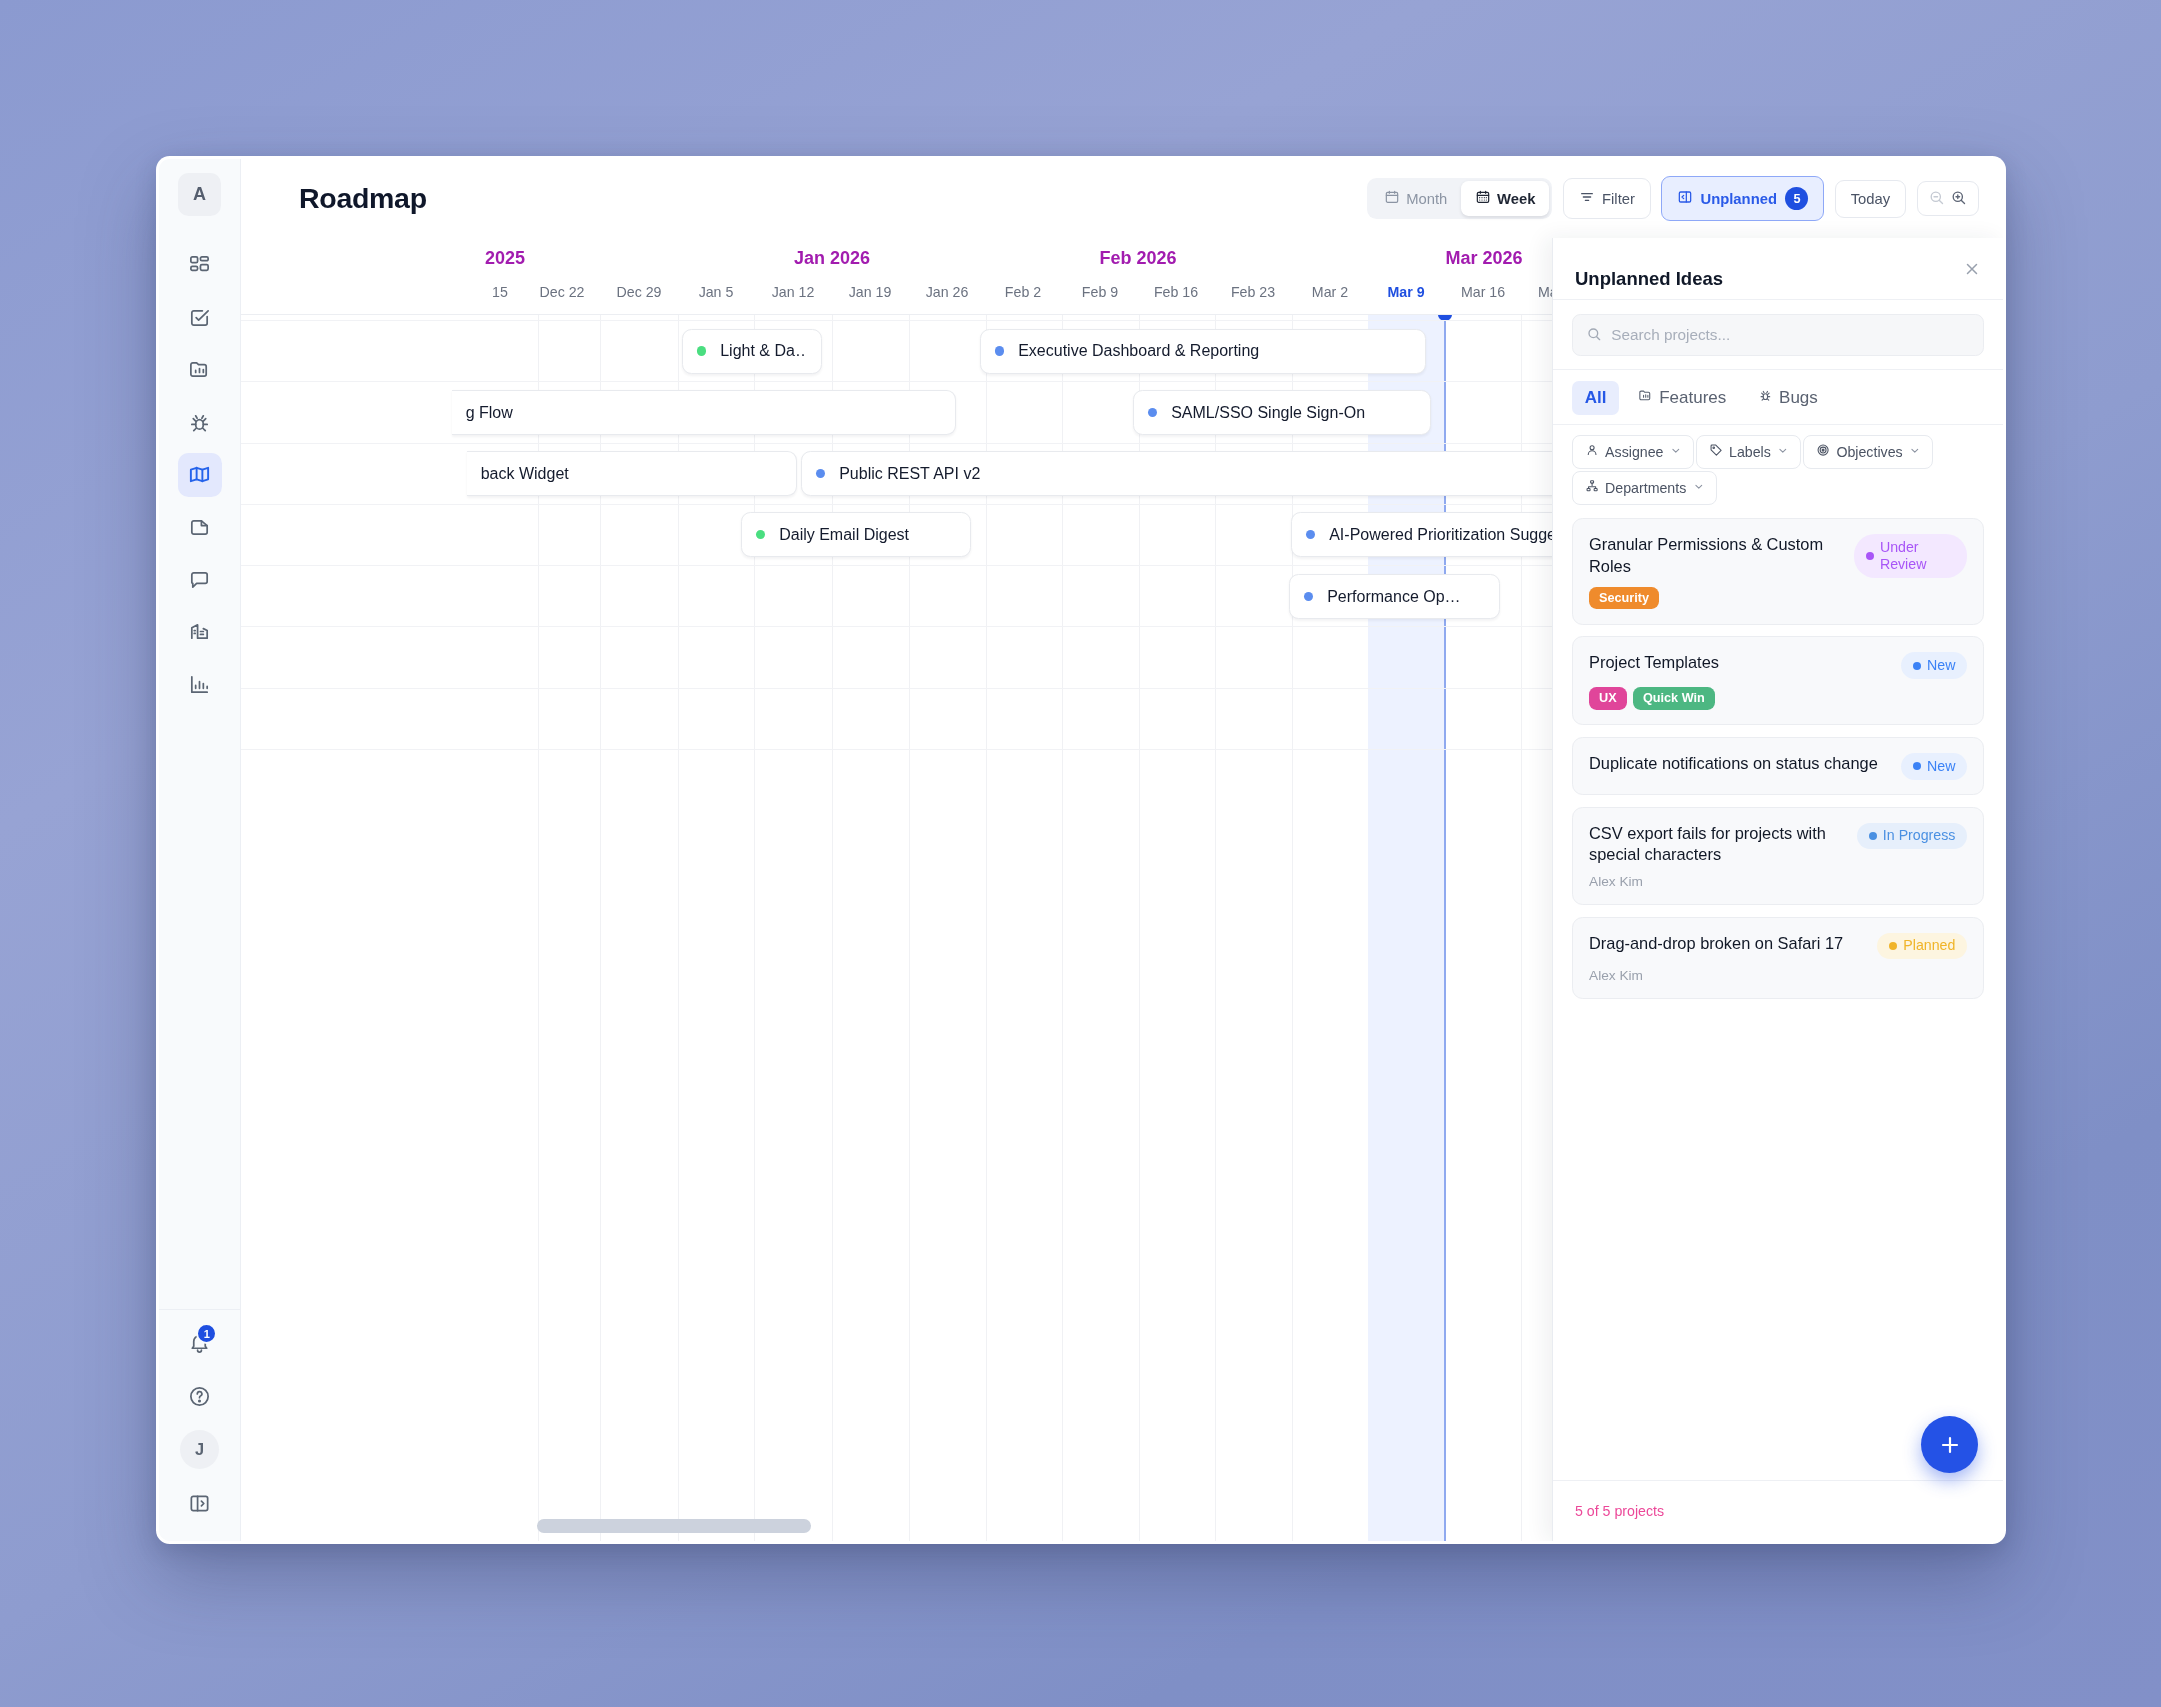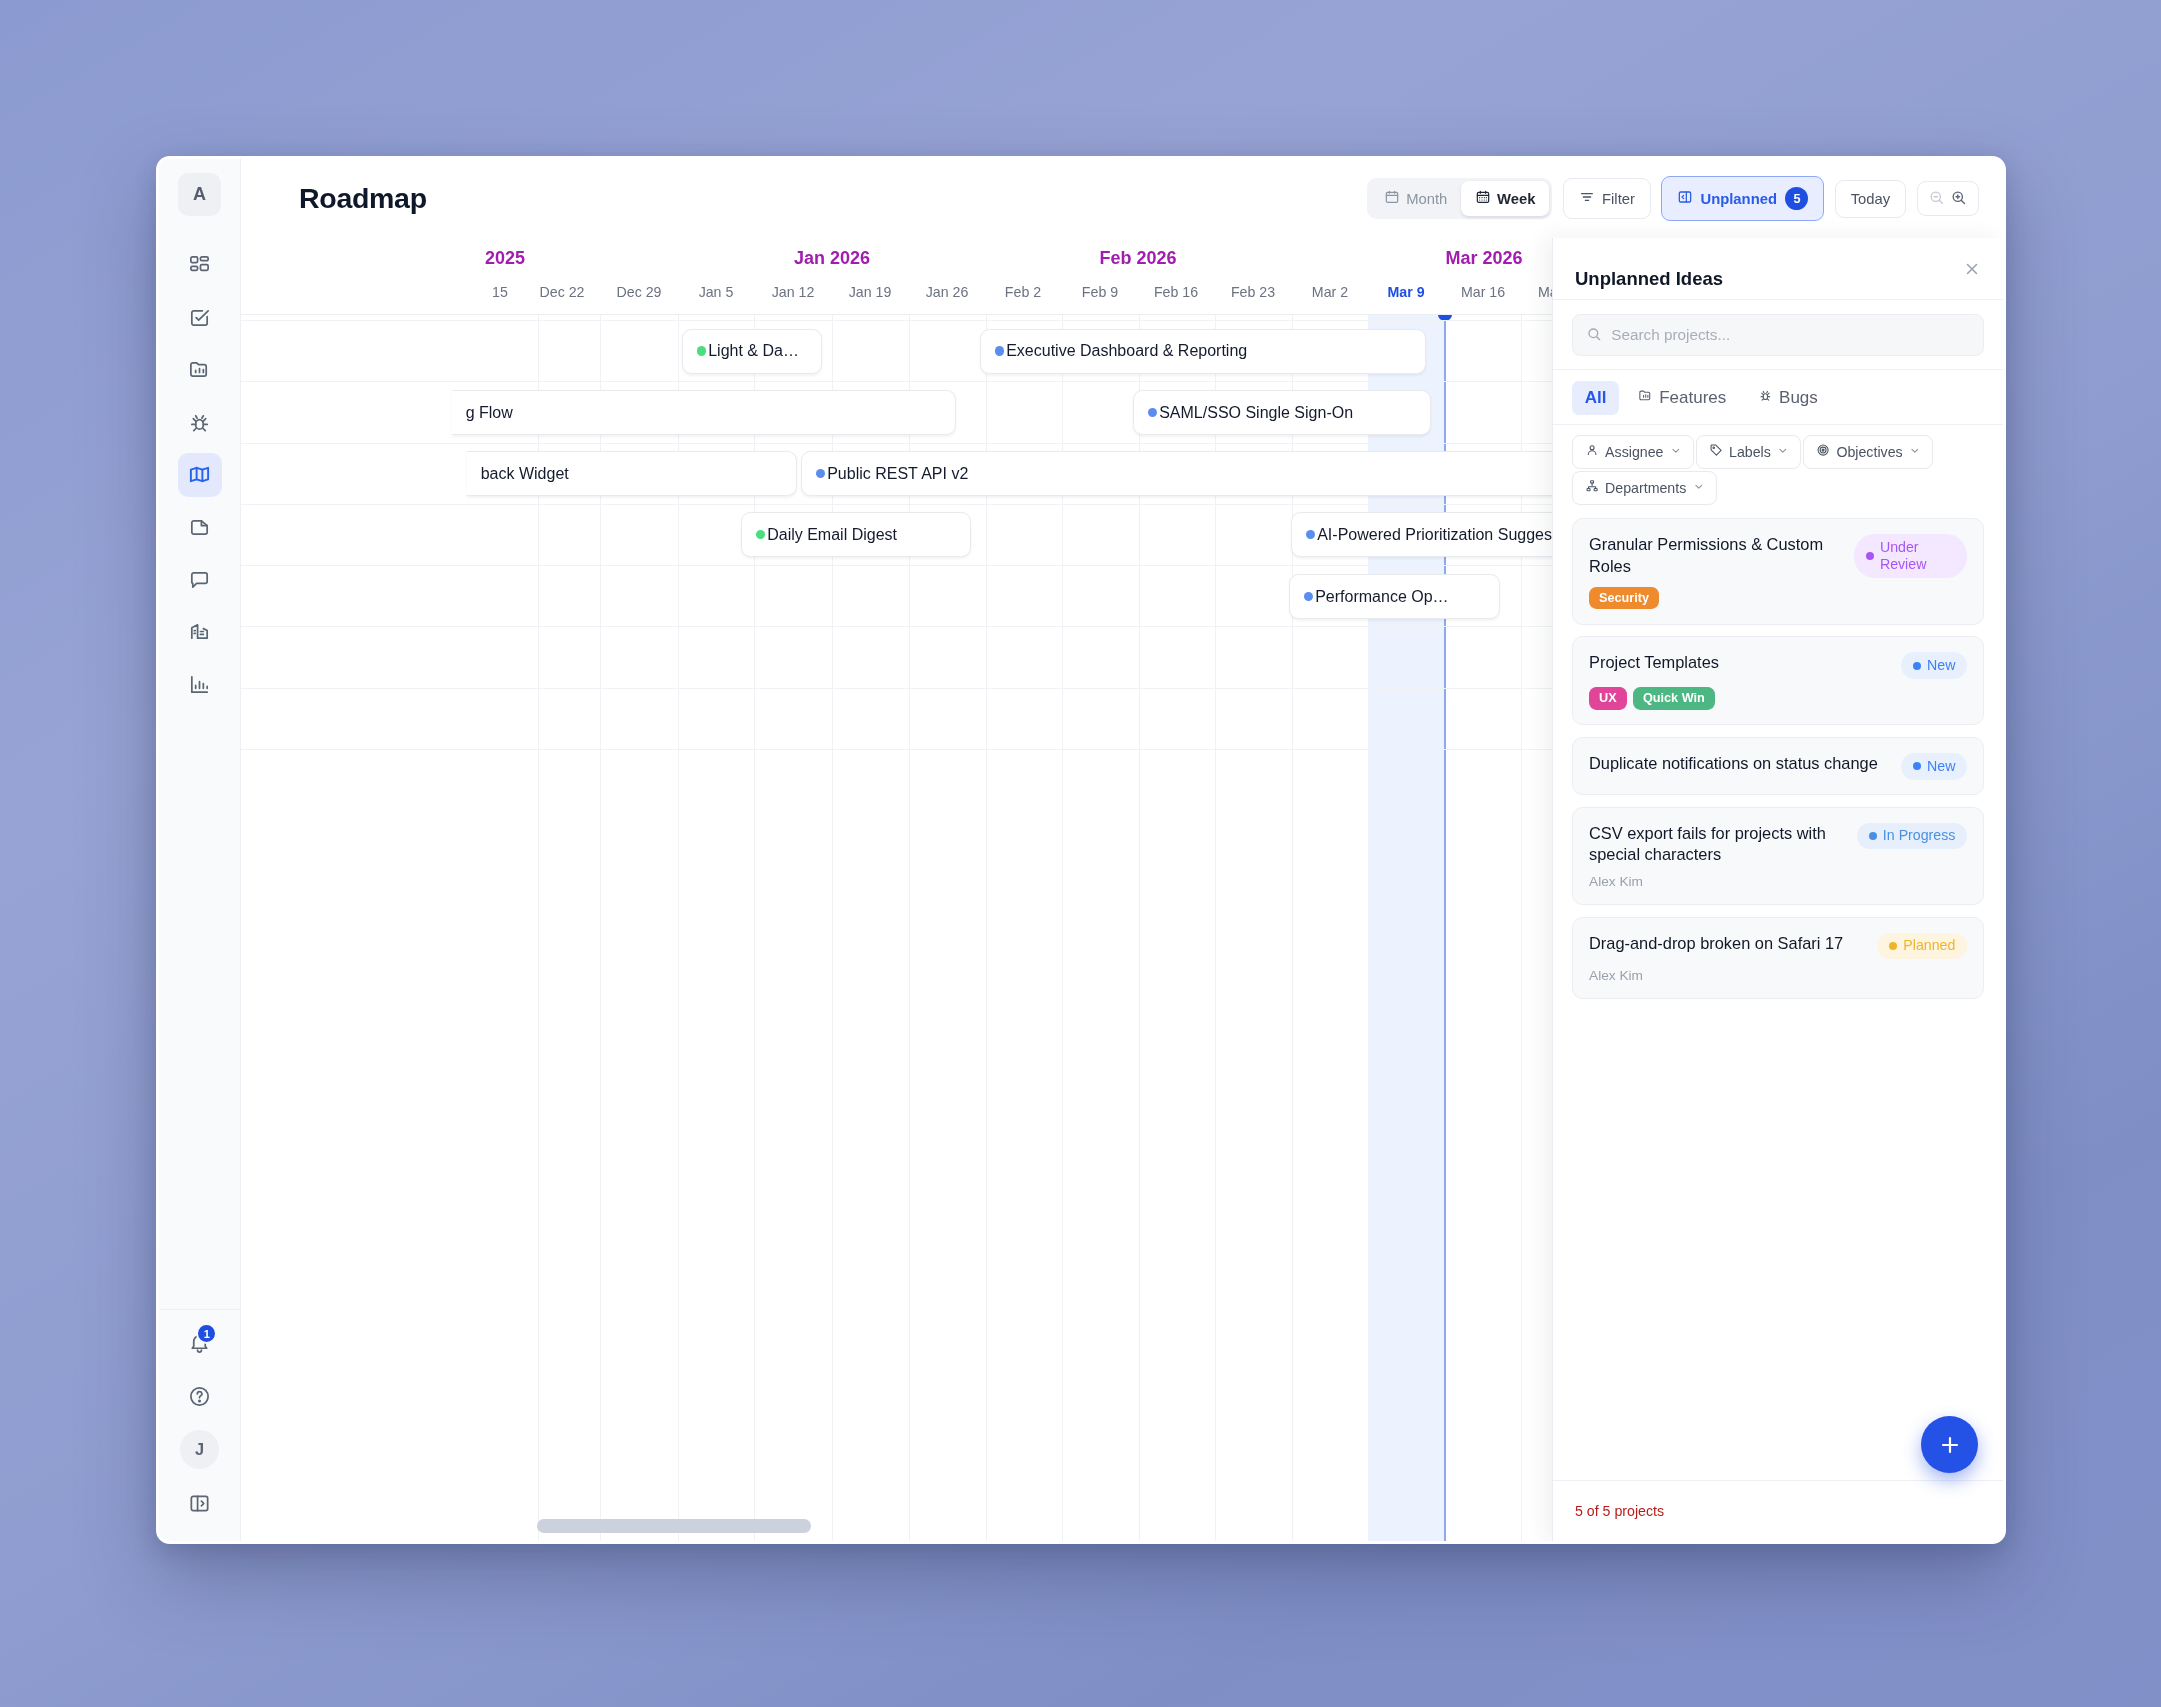--- a/index.html
+++ b/index.html
@@ -151,21 +151,21 @@
     background: #1f4fe0; top: -7.4px;
   }
   .rowline { position: absolute; left: 0; right: 0; height: 1.1px; background: #f1f2f5; }
 
   .bar {
     position: absolute; height: 45px;
     background: #ffffff; border: 1.1px solid #e8eaee;
     border-radius: 9.5px;
     box-shadow: 0 1.1px 2.6px rgba(15,23,42,0.05);
     display: flex; align-items: center;
-    padding: 0 13.7px; gap: 2px;
+    padding: 0 13.7px; gap: 14px;
     overflow: hidden; white-space: nowrap;
   }
   .bar .dot { width: 9.5px; height: 9.5px; border-radius: 50%; flex: 0 0 9.5px; }
   .bar .txt { font-size: 16px; color: #141b2d; font-weight: 500; overflow:hidden; text-overflow: clip; }
 
   #hscroll-track { position: absolute; left: 0; right: 0; bottom: 8.4px; height: 13.7px; }
   #hscroll-thumb {
     position: absolute; left: 296px; width: 274px; height: 13.7px;
     background: #ccd2dd; border-radius: 6.9px;
   }
@@ -243,21 +243,21 @@
   .tag {
     border-radius: 7.4px; padding: 4.2px 10px;
     font-size: 12.7px; font-weight: 600; color: #fff;
   }
   .assignee { font-size: 13.7px; color: #9aa1ad; }
 
   #panel-footer {
     height: 61px; flex: 0 0 61px;
     border-top: 1.1px solid #eef0f4;
     display: flex; align-items: center; padding: 0 22px;
-    font-size: 14.2px; color: #b91c1c;
+    font-size: 14.2px; color: #ec4899;
   }
   #fab {
     position: absolute; right: 25px; bottom: 68px;
     width: 57px; height: 57px; border-radius: 28.5px;
     background: #2452e6; color: #fff;
     display: flex; align-items: center; justify-content: center;
     box-shadow: 0 7.4px 18px rgba(36,82,230,0.42);
     font-size: 28.5px; font-weight: 300; line-height: 1;
   }
   #fab svg { width: 24px; height: 24px; }

